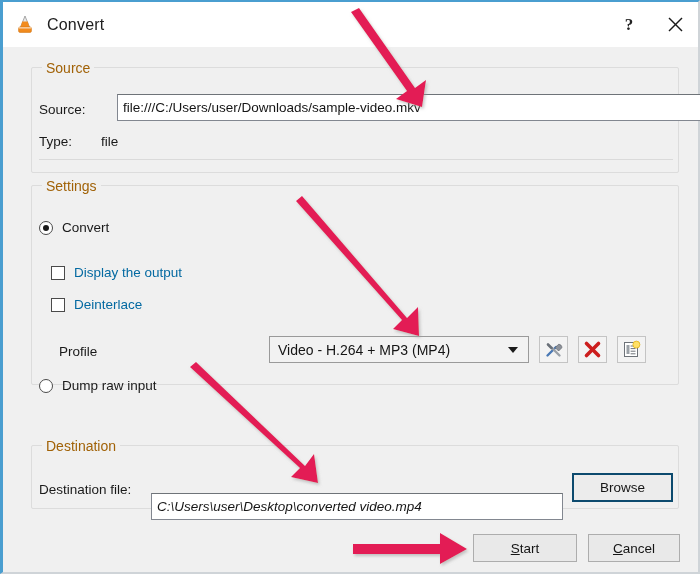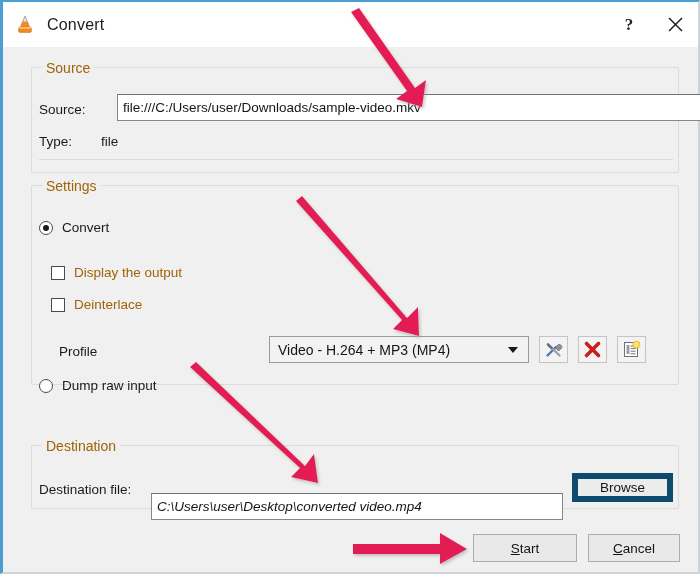--- a/index.html
+++ b/index.html
@@ -142,21 +142,21 @@
     display: flex;
     align-items: center;
     gap: 9px;
   }
   .checkbox {
     width: 14px; height: 14px;
     border: 1px solid #4a4a4a;
     background: #ffffff;
     flex: none;
   }
-  .check-label { font-size: 13.5px; color: #a16207; }
+  .check-label { font-size: 13.5px; color: #0369a1; }
 
   
   .combo {
     position: absolute;
     background: #f2f2f2;
     border: 1px solid #9a9a9a;
     display: flex;
     align-items: center;
     font-size: 14px;
     color: #151515;
@@ -187,21 +187,21 @@
     position: absolute;
     background: #e9e9e9;
     border: 1px solid #adadad;
     display: flex;
     align-items: center;
     justify-content: center;
     font-size: 13.5px;
     color: #151515;
   }
   .pushbtn.focused {
-    border: 6px solid #0c4a6e;
+    border: 2px solid #0c4a6e;
     background: #ececec;
   }
   .mn { text-decoration: underline; }
 
   
   #arrows {
     position: absolute;
     left: 0; top: 0;
     width: 700px; height: 574px;
     pointer-events: none;

